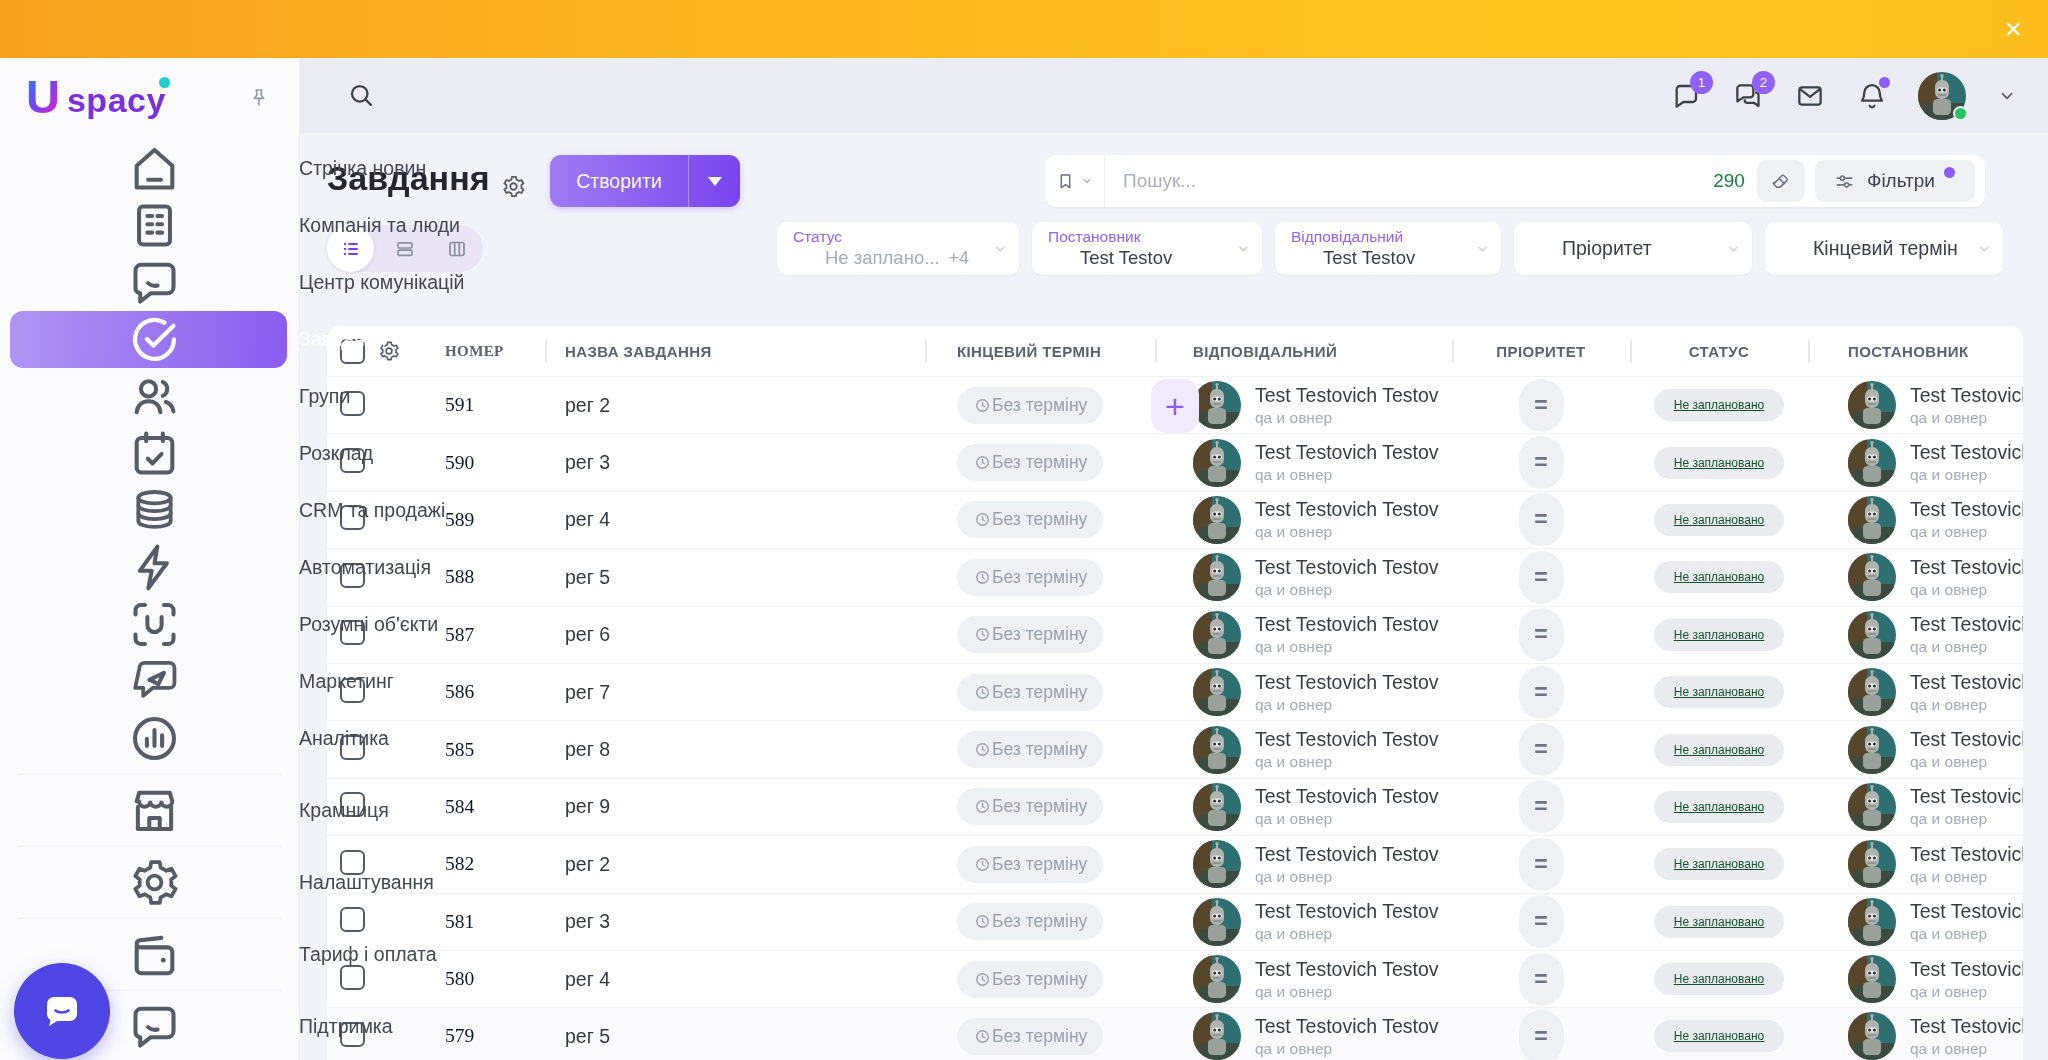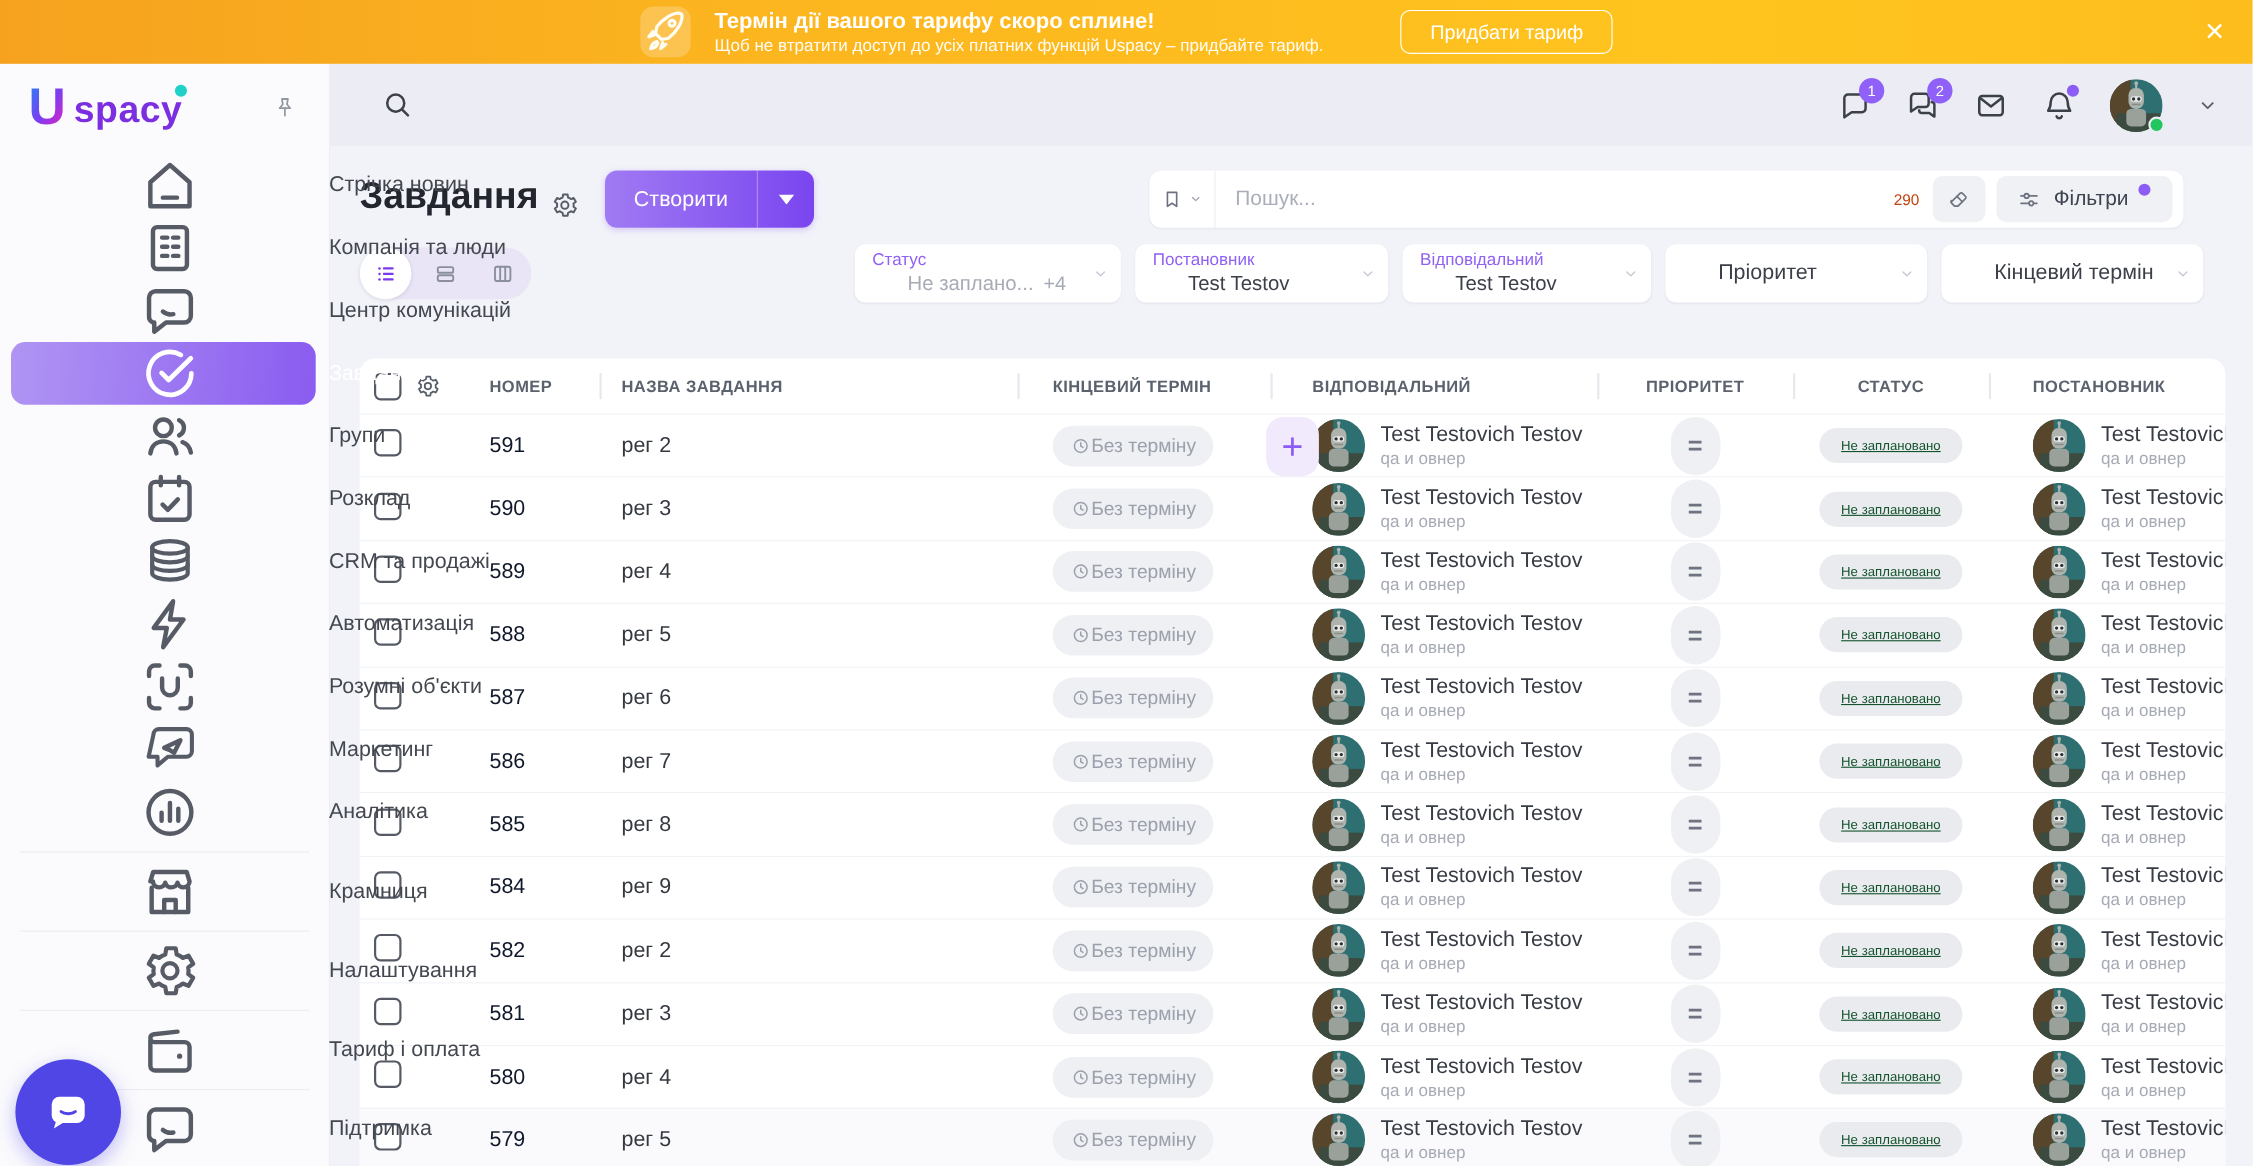--- a/index.html
+++ b/index.html
@@ -78,21 +78,21 @@
     border-top:9px solid #fff; }
 
   .searchbar { position:absolute; left:745px; top:22px; width:940px; height:52px; background:#fff;
     border-radius:11px; display:flex; align-items:center; box-shadow:0 1px 2px rgba(20,22,33,.05); }
   .bm-seg { width:60px; height:100%; border-right:1px solid #eceef2; display:flex; align-items:center;
     justify-content:center; gap:4px; color:#6d7280; cursor:pointer; }
   .bm-seg .chev { width:14px; height:14px; color:#9aa0ab; }
   .search-input { flex:1; border:none; outline:none; font-size:19px; padding:0 18px;
     font-family:inherit; color:#3b3f48; background:transparent; }
   .search-input::placeholder { color:#a9aeb9; }
-  .sb-count { color:#c2410c; font-size:14px; margin-right:12px; }
+  .sb-count { color:#15803d; font-size:19px; margin-right:12px; }
   .sq-btn { width:48px; height:42px; background:#f0f1f5; border-radius:9px; display:flex;
     align-items:center; justify-content:center; color:#6d7380; margin-right:10px; cursor:pointer; }
   .sq-btn svg { width:23px; height:23px; }
   .filters-btn { height:42px; background:#f0f1f5; border-radius:9px; display:flex; align-items:center;
     gap:11px; padding:0 18px; margin-right:10px; cursor:pointer; color:#3e4350; font-size:19px; }
   .filters-btn svg { width:23px; height:23px; color:#6d7380; }
   .filters-label { position:relative; }
   .f-dot { position:absolute; top:-7px; right:-13px; width:11px; height:11px; border-radius:50%; background:#8b5cf6; }
 
   .view-toggle { position:absolute; left:27px; top:92px; width:156px; height:47px; background:#e9e4f6;
@@ -125,21 +125,21 @@
   .hc { position:relative; height:100%; display:flex; align-items:center; font-size:15px; font-weight:700;
     color:#5b626e; letter-spacing:.4px; white-space:nowrap; }
   .hc.divided::before { content:''; position:absolute; left:0; top:13px; bottom:13px; width:2px;
     background:#e6e8ee; border-radius:2px; }
   .hc.center { justify-content:center; }
   .checkbox { width:25px; height:25px; border:2px solid #555a65; border-radius:6px; background:#fff;
     display:inline-block; cursor:pointer; }
   .c-check { padding-left:13px; }
   .c-gearcol { color:#565d69; }
   .c-gearcol svg { width:24px; height:24px; cursor:pointer; }
-  .c-num { padding-left:26px; }
+  .c-num { padding-left:26px;font-family:Liberation Serif, serif; }
   .c-name { padding-left:20px; }
   .c-dead { padding-left:32px; }
   .c-resp { padding-left:38px; }
   .c-auth { padding-left:40px; overflow:hidden; }
   .trow { height:57.4px; border-top:1px solid #f1f2f5; position:relative; }
   .trow:last-child { background:#fafafc; }
   .num { font-size:19.5px; color:#0f172a; }
   .tname { font-size:19.5px; color:#34383f; cursor:pointer; }
   .pill.deadline { display:inline-flex; align-items:center; gap:0; background:#eff0f3; color:#9aa0ac;
     border-radius:999px; padding:8px 16px; font-size:17.5px; cursor:pointer; white-space:nowrap; }
@@ -342,32 +342,20 @@
           <circle cx="15.1" cy="7.9" r="1.4"></circle>
           <path d="M7.9 16.6c-1.5.3-2.5 1.4-2.9 3.4 2-.4 3.1-1.4 3.4-2.9M6.9 13.3l-2.8 1 2-2.5M10.7 17.1l-1 2.8 2.5-2"></path>
         </g>
       </symbol>
   </defs>
 </svg>
 
 <div class="screen">
 
   <div class="banner">
-    <div class="banner-inner">
-      <div class="banner-rocket">
-          <svg class="ic" width="30" height="30">
-            <use href="#i-rocket"></use>
-          </svg>
-        </div>
-      <div class="banner-texts">
-        <div class="banner-title">Термін дії вашого тарифу скоро сплине!</div>
-        <div class="banner-subtitle">Щоб не втратити доступ до усіх платних функцій Uspacy – придбайте тариф.</div>
-      </div>
-      <button class="banner-btn">Придбати тариф</button>
-    </div>
     <div class="banner-close">×</div>
   </div>
 
   <aside class="sidebar">
     <div class="logo">
       <span class="logo-u">U</span>
       <span class="logo-dot"></span>
       <span class="logo-text">spacy</span>
     </div>
     <span class="pin-btn"><svg class="ic" width="24" height="24">

